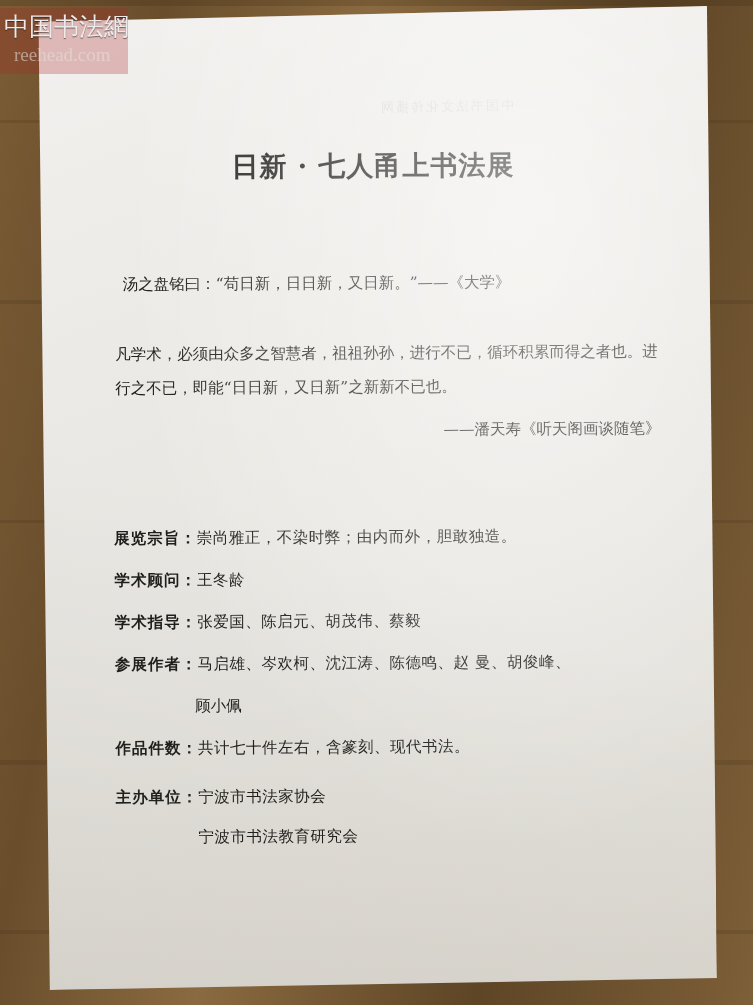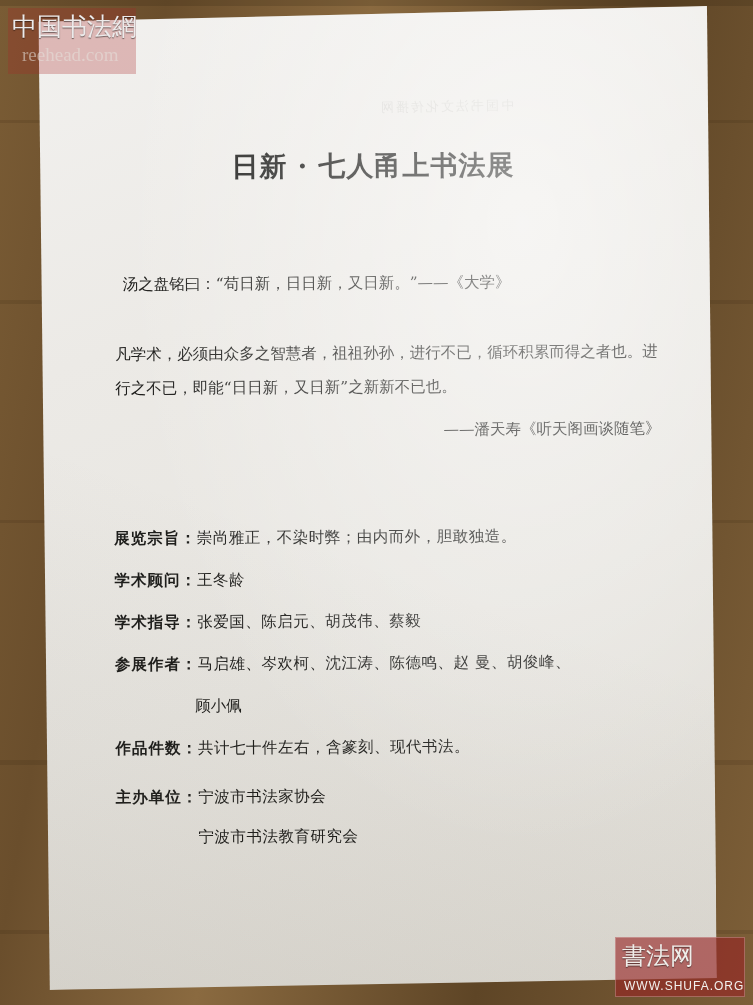--- a/index.html
+++ b/index.html
@@ -120,21 +120,20 @@
 
   
   #wm-tl {
     position: absolute;
     left: 0;
     top: 8px;
     width: 128px;
     height: 66px;
     background: rgba(168,40,40,0.28);
     overflow: hidden;
-    margin-left: 8px;
   }
   #wm-tl .wm-cn {
     position: absolute;
     left: 4px;
     top: 2px;
     font-size: 25px;
     color: #eceaea;
     font-family: "DejaVu Serif", serif;
     letter-spacing: 0px;
     text-shadow: 0 1px 1px rgba(0,0,0,0.5);
@@ -248,18 +247,14 @@
       </div>
 
     </div>
   </div>
 
   <div id="wm-tl">
     <span class="wm-cn">中国书法網</span>
     <span class="wm-en">reehead.com</span>
   </div>
 
-  <div id="wm-br">
-    <span class="wm-cn">書法网</span>
-    <span class="wm-en">WWW.SHUFA.ORG</span>
-  </div>
 
 </div>
 
 </body></html>

